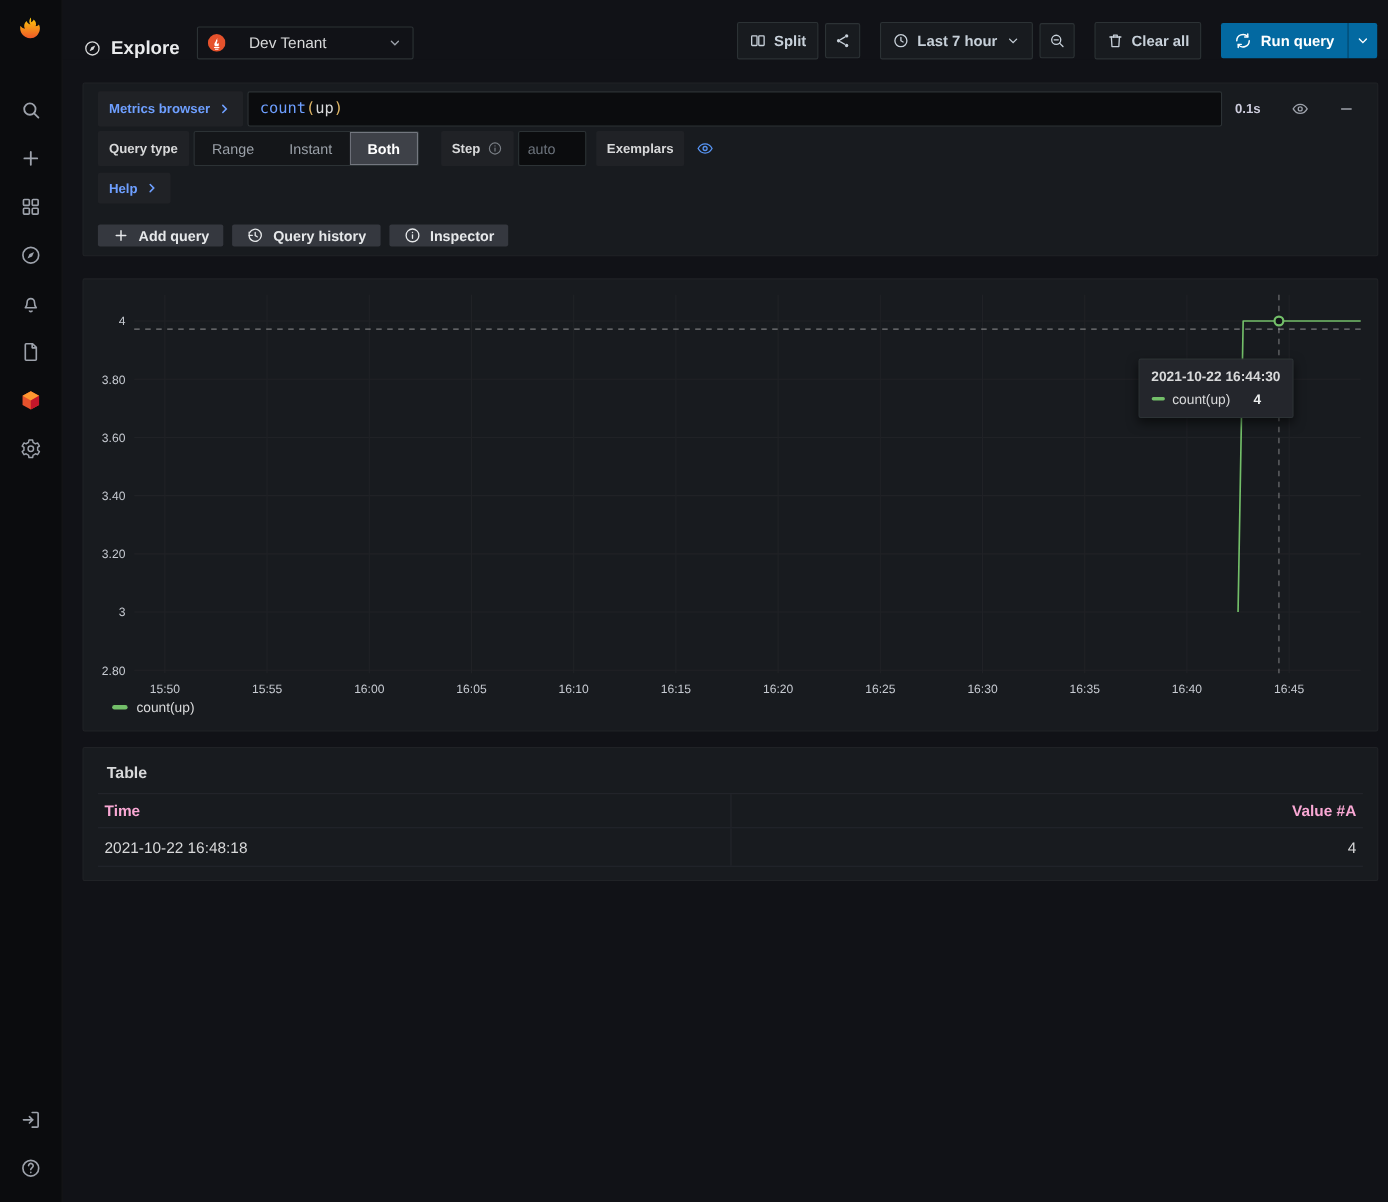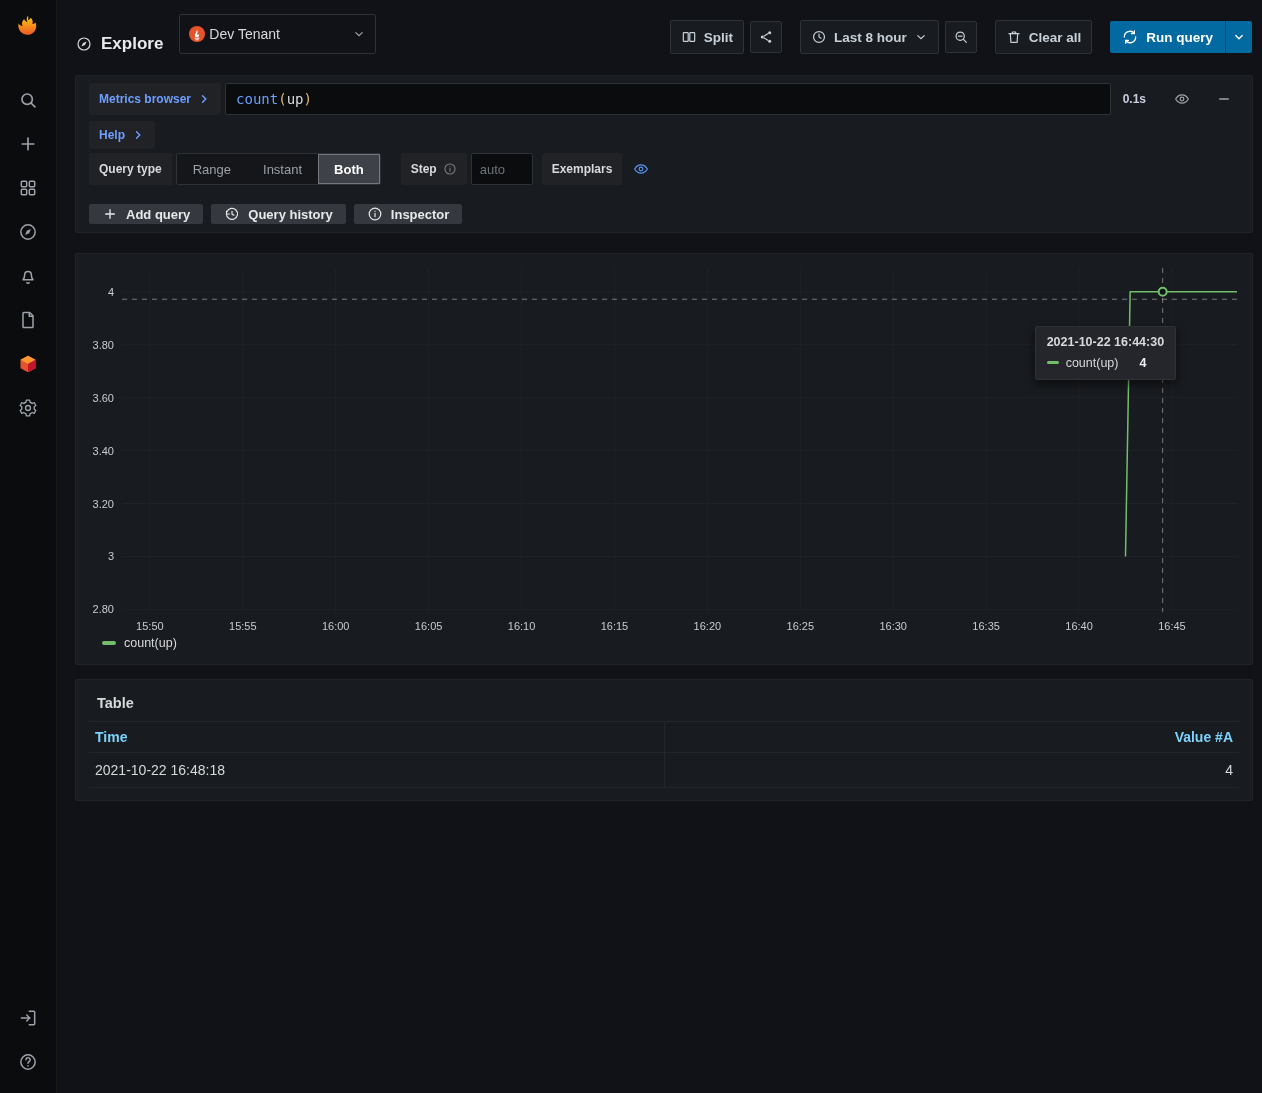--- a/index.html
+++ b/index.html
@@ -16,21 +16,21 @@
   .logo{width:44px;height:42px;display:flex;align-items:center;justify-content:center}
   .side-icons{margin-top:34px;display:flex;flex-direction:column;gap:10px;align-items:center}
   .side-btn{width:40px;height:34px;display:flex;align-items:center;justify-content:center;color:#9da2ab;border-radius:2px}
   .side-bottom{margin-top:auto;display:flex;flex-direction:column;gap:10px;align-items:center}
 
   
   .main{flex:1;display:flex;flex-direction:column;min-width:0}
   .topbar{height:54px;display:flex;align-items:flex-end;padding:0 10px 0 19px;background:#111217}
   .explore-title{display:flex;align-items:center;gap:9px;color:#d8d9da}
   .explore-title h1{font-size:17px;font-weight:700;color:#e9eaec}
-  .ds-picker{margin-left:16px;height:40px;min-width:197px;border:1px solid #2c3235;border-radius:2px;display:flex;align-items:center;gap:4px;padding:0 9px;color:#d8d9da}
+  .ds-picker{margin-left:16px;height:30px;min-width:197px;border:1px solid #2c3235;border-radius:2px;display:flex;align-items:center;gap:21px;padding:0 9px;color:#d8d9da}
   .ds-picker .chev{margin-left:auto;color:#9da2ab}
   .topbar-right{margin-left:auto;display:flex;align-items:center;gap:6px}
   .tb-btn{height:32px;border:1px solid #2c3235;background:#181b1f;border-radius:2px;display:flex;align-items:center;gap:7px;padding:16px 10px;color:#c7d0d9;font-weight:600;font-size:13.5px}
   .tb-btn.icon-only{width:32px;padding:0;justify-content:center}
   .ml12{margin-left:12px}
   .run-btn{margin-left:12px;height:32px;background:#0369a1;border-radius:2px;display:flex;align-items:stretch;color:#fff;font-weight:600;overflow:hidden}
   .run-main{display:flex;align-items:center;gap:8px;padding:0 12px;font-size:13.5px}
   .run-caret{width:27px;display:flex;align-items:center;justify-content:center;border-left:1px solid rgba(0,0,0,.35)}
 
   
@@ -66,21 +66,21 @@
   .gtooltip .t-time{font-weight:700;color:#d8d9da;margin-bottom:7px}
   .t-series{display:flex;align-items:center;gap:7px;color:#d8d9da}
   .t-swatch{width:12px;height:3px;border-radius:2px}
   .t-val{margin-left:14px;font-weight:700;color:#eceeef}
 
   
   .table-panel{margin-top:14px;padding-bottom:12px}
   .gtable{margin:10px 13px 0;font-size:14px}
   .thead,.trow{display:grid;grid-template-columns:1fr 1fr}
   .thead{border-top:1px solid #24262c;border-bottom:1px solid #24262c}
-  .th{padding:7px 6px;color:#7dd3fc;font-weight:600}
+  .th{padding:7px 6px;color:#f9a8d4;font-weight:600}
   .td{padding:9px 6px;color:#d8d9da}
   .cell-r{text-align:right}
   .col2{border-left:1px solid #24262c}
   .trow{border-bottom:1px solid #24262c}
   .blue{color:#5794f2}
 </style>
 </head>
 <body>
 
 <nav class="sidebar">
@@ -203,21 +203,21 @@
             <circle cx="6.5" cy="12" r="2.3" fill="currentColor" stroke="none"></circle>
             <circle cx="17.5" cy="18.5" r="2.3" fill="currentColor" stroke="none"></circle>
             <path d="M8.6 10.8l6.8-4M8.6 13.2l6.8 4"></path>
           </svg>
       </button>
       <button class="tb-btn ml12">
         <svg class="ic16" viewBox="0 0 24 24" fill="none" stroke="currentColor" stroke-width="1.8" stroke-linecap="round">
             <circle cx="12" cy="12" r="8.2"></circle>
             <path d="M12 7.5V12l3 1.8"></path>
           </svg>
-        <span>Last 8 hour</span>
+        <span>Last 7 hour</span>
         <svg class="ic14" viewBox="0 0 24 24" fill="none" stroke="currentColor" stroke-width="2" stroke-linecap="round">
             <path d="M6.5 9.5l5.5 5.5 5.5-5.5"></path>
           </svg>
       </button>
       <button class="tb-btn icon-only">
         <svg class="ic16" viewBox="0 0 24 24" fill="none" stroke="currentColor" stroke-width="1.8" stroke-linecap="round">
             <circle cx="10.8" cy="10.8" r="6.2"></circle>
             <line x1="15.3" y1="15.3" x2="20" y2="20"></line>
             <line x1="8" y1="10.8" x2="13.6" y2="10.8"></line>
           </svg>
@@ -271,29 +271,20 @@
               </svg>
           </button>
           <button class="ghost-btn">
             <svg class="ic16" viewBox="0 0 24 24" fill="none" stroke="currentColor" stroke-width="2" stroke-linecap="round">
                 <path d="M5.5 12h13"></path>
               </svg>
           </button>
         </div>
       </div>
 
-      <div class="qrow row3">
-        <button class="chip chip-sm link">
-          <span>Help</span>
-          <svg class="ic14" viewBox="0 0 24 24" fill="none" stroke="currentColor" stroke-width="2.4" stroke-linecap="round">
-              <path d="M9.5 6.5l5.5 5.5-5.5 5.5"></path>
-            </svg>
-        </button>
-      </div>
-
       <div class="qrow row2">
         <span class="chip">Query type</span>
         <div class="radio-group" id="query-type-group">
             <button class="radio-opt">Range</button>
             <button class="radio-opt">Instant</button>
             <button class="radio-opt active">Both</button>
           </div>
         <span class="chip">
           <span>Step</span>
           <svg class="ic14" viewBox="0 0 24 24" fill="none" stroke="#7b8087" stroke-width="1.8" stroke-linecap="round">
@@ -303,20 +294,29 @@
             </svg>
         </span>
         <input class="step-input" placeholder="auto" style="">
         <span class="chip">
           <span>Exemplars</span>
         </span>
         <button class="ghost-btn">
           <svg class="ic16 blue" viewBox="0 0 24 24" fill="none" stroke="#5794f2" stroke-width="1.8">
               <path d="M2.5 12S6 5.8 12 5.8 21.5 12 21.5 12 18 18.2 12 18.2 2.5 12 2.5 12z"></path>
               <circle cx="12" cy="12" r="2.7"></circle>
+            </svg>
+        </button>
+      </div>
+
+      <div class="qrow row3">
+        <button class="chip chip-sm link">
+          <span>Help</span>
+          <svg class="ic14" viewBox="0 0 24 24" fill="none" stroke="currentColor" stroke-width="2.4" stroke-linecap="round">
+              <path d="M9.5 6.5l5.5 5.5-5.5 5.5"></path>
             </svg>
         </button>
       </div>
 
       <div class="actions">
         <button class="sec-btn">
           <svg class="ic16" viewBox="0 0 24 24" fill="none" stroke="currentColor" stroke-width="2" stroke-linecap="round">
               <path d="M12 5.5v13M5.5 12h13"></path>
             </svg>
           <span>Add query</span>

